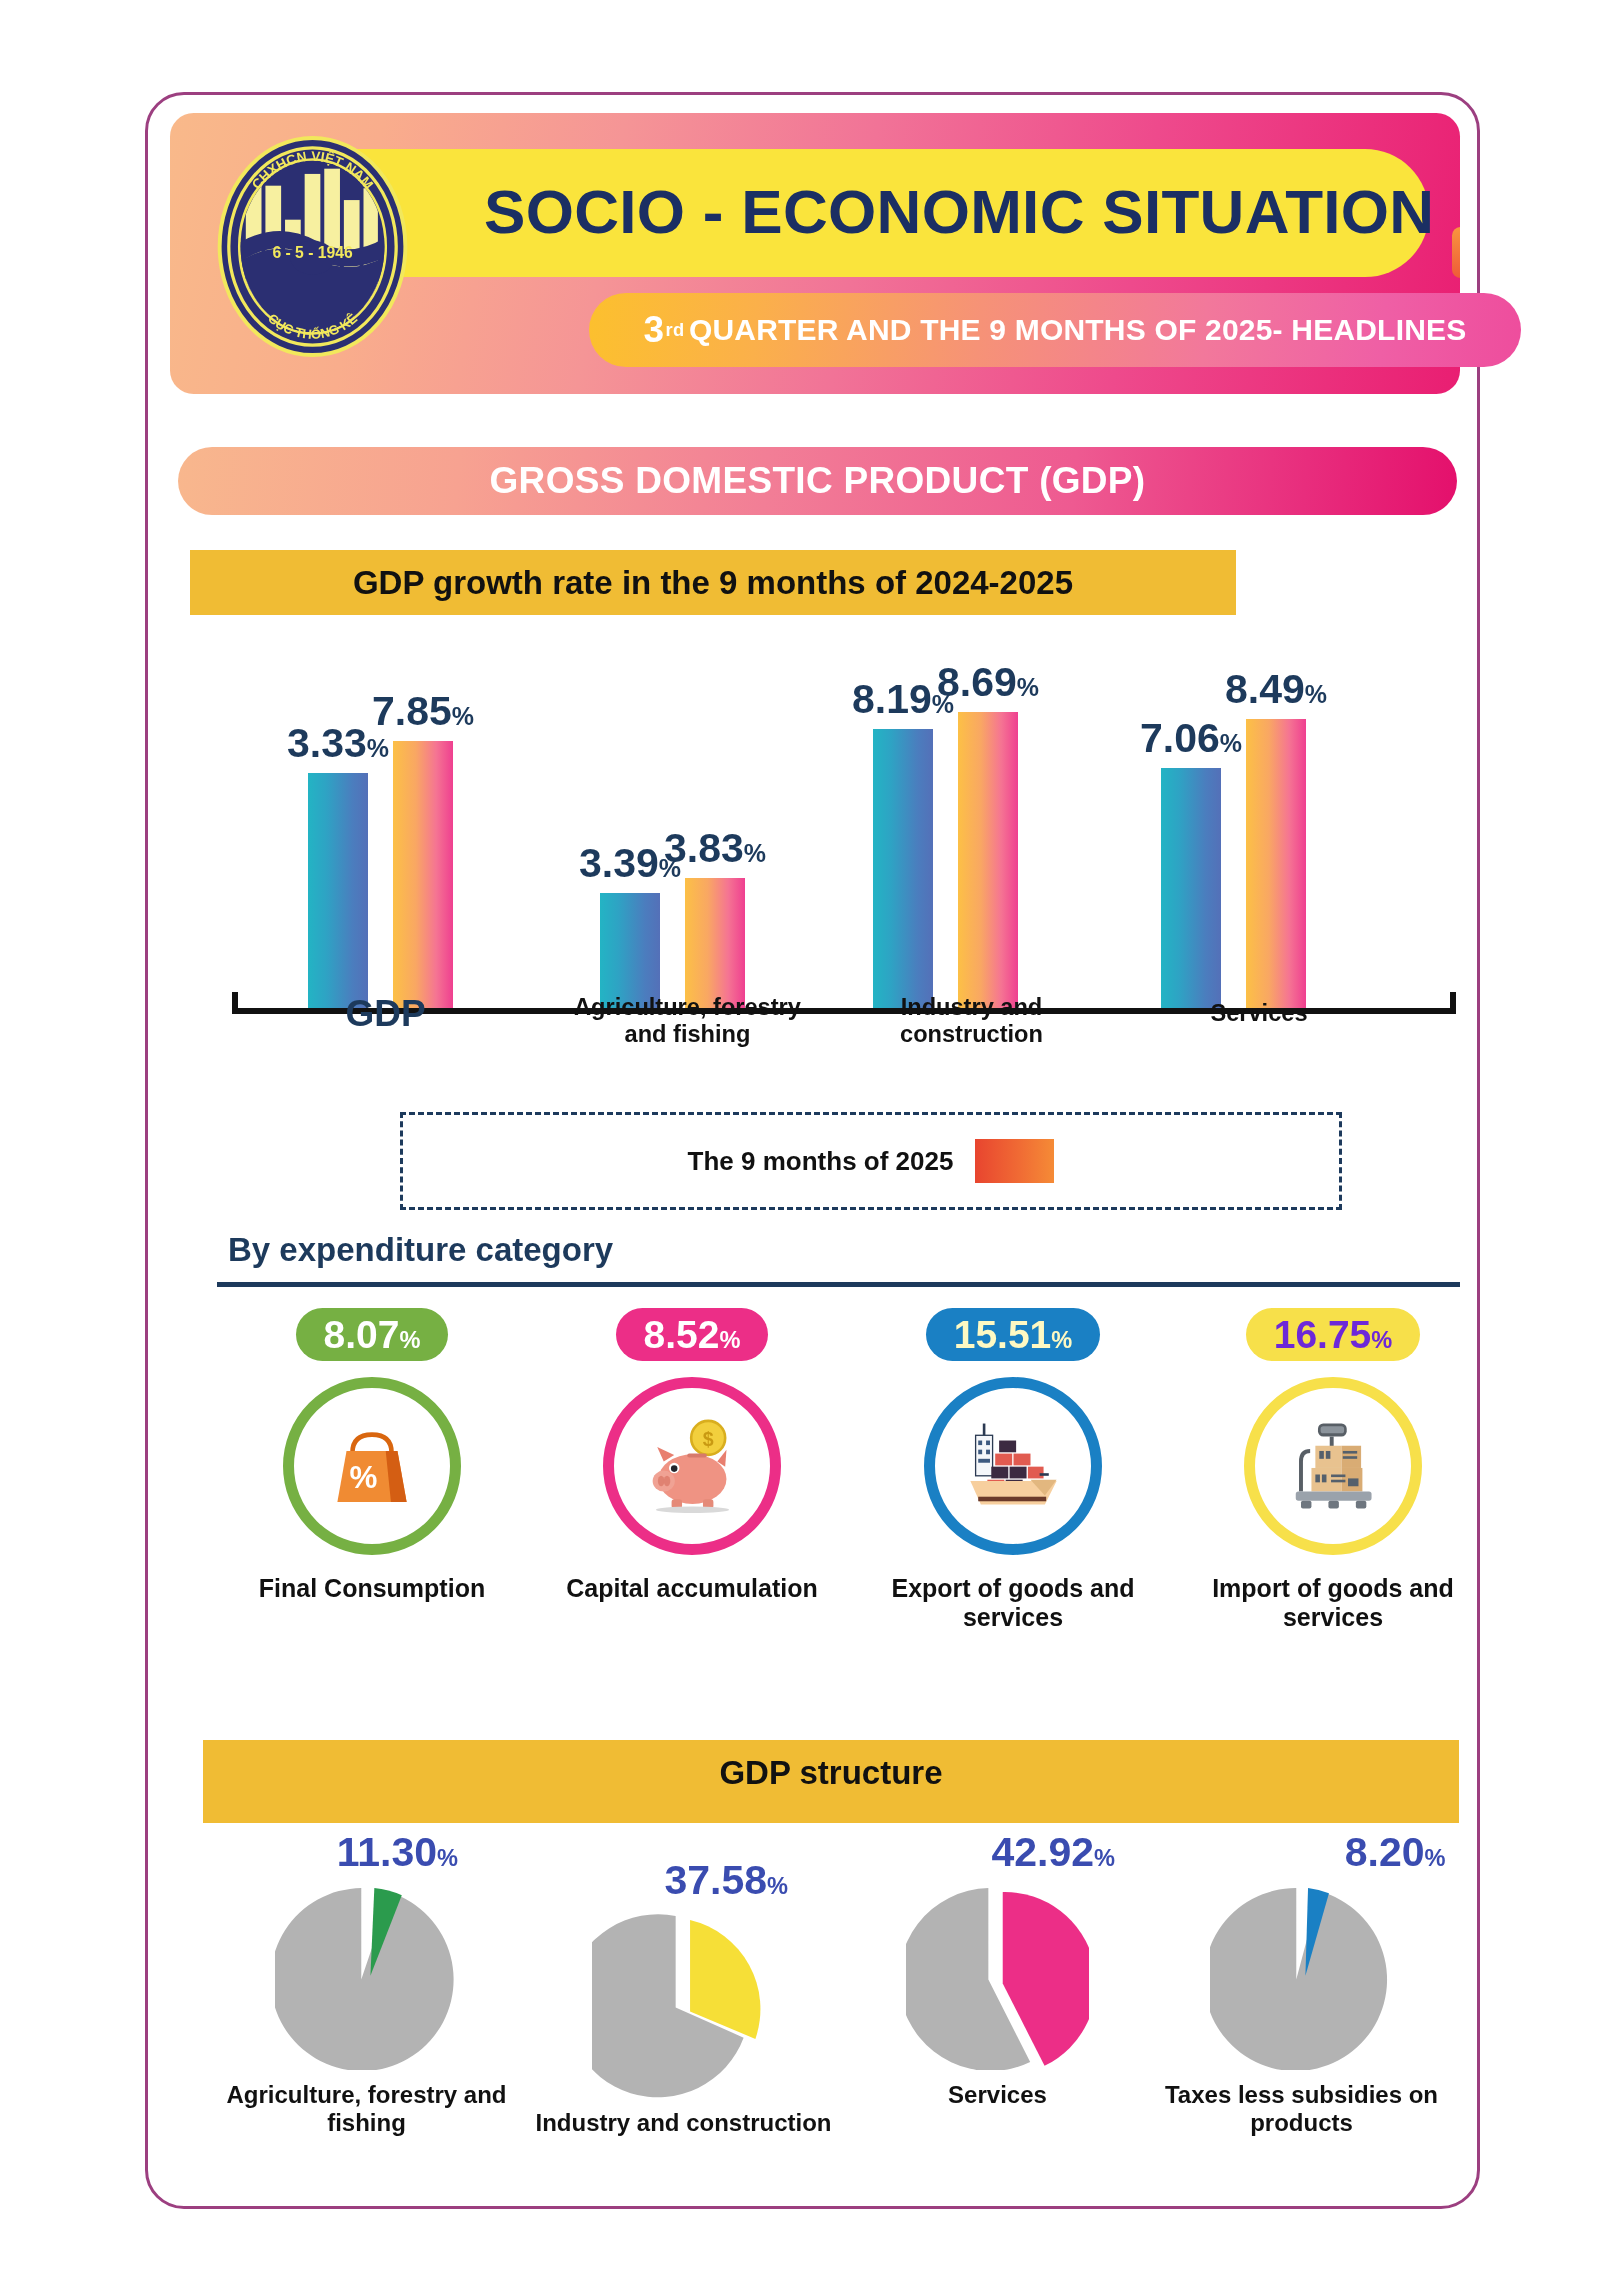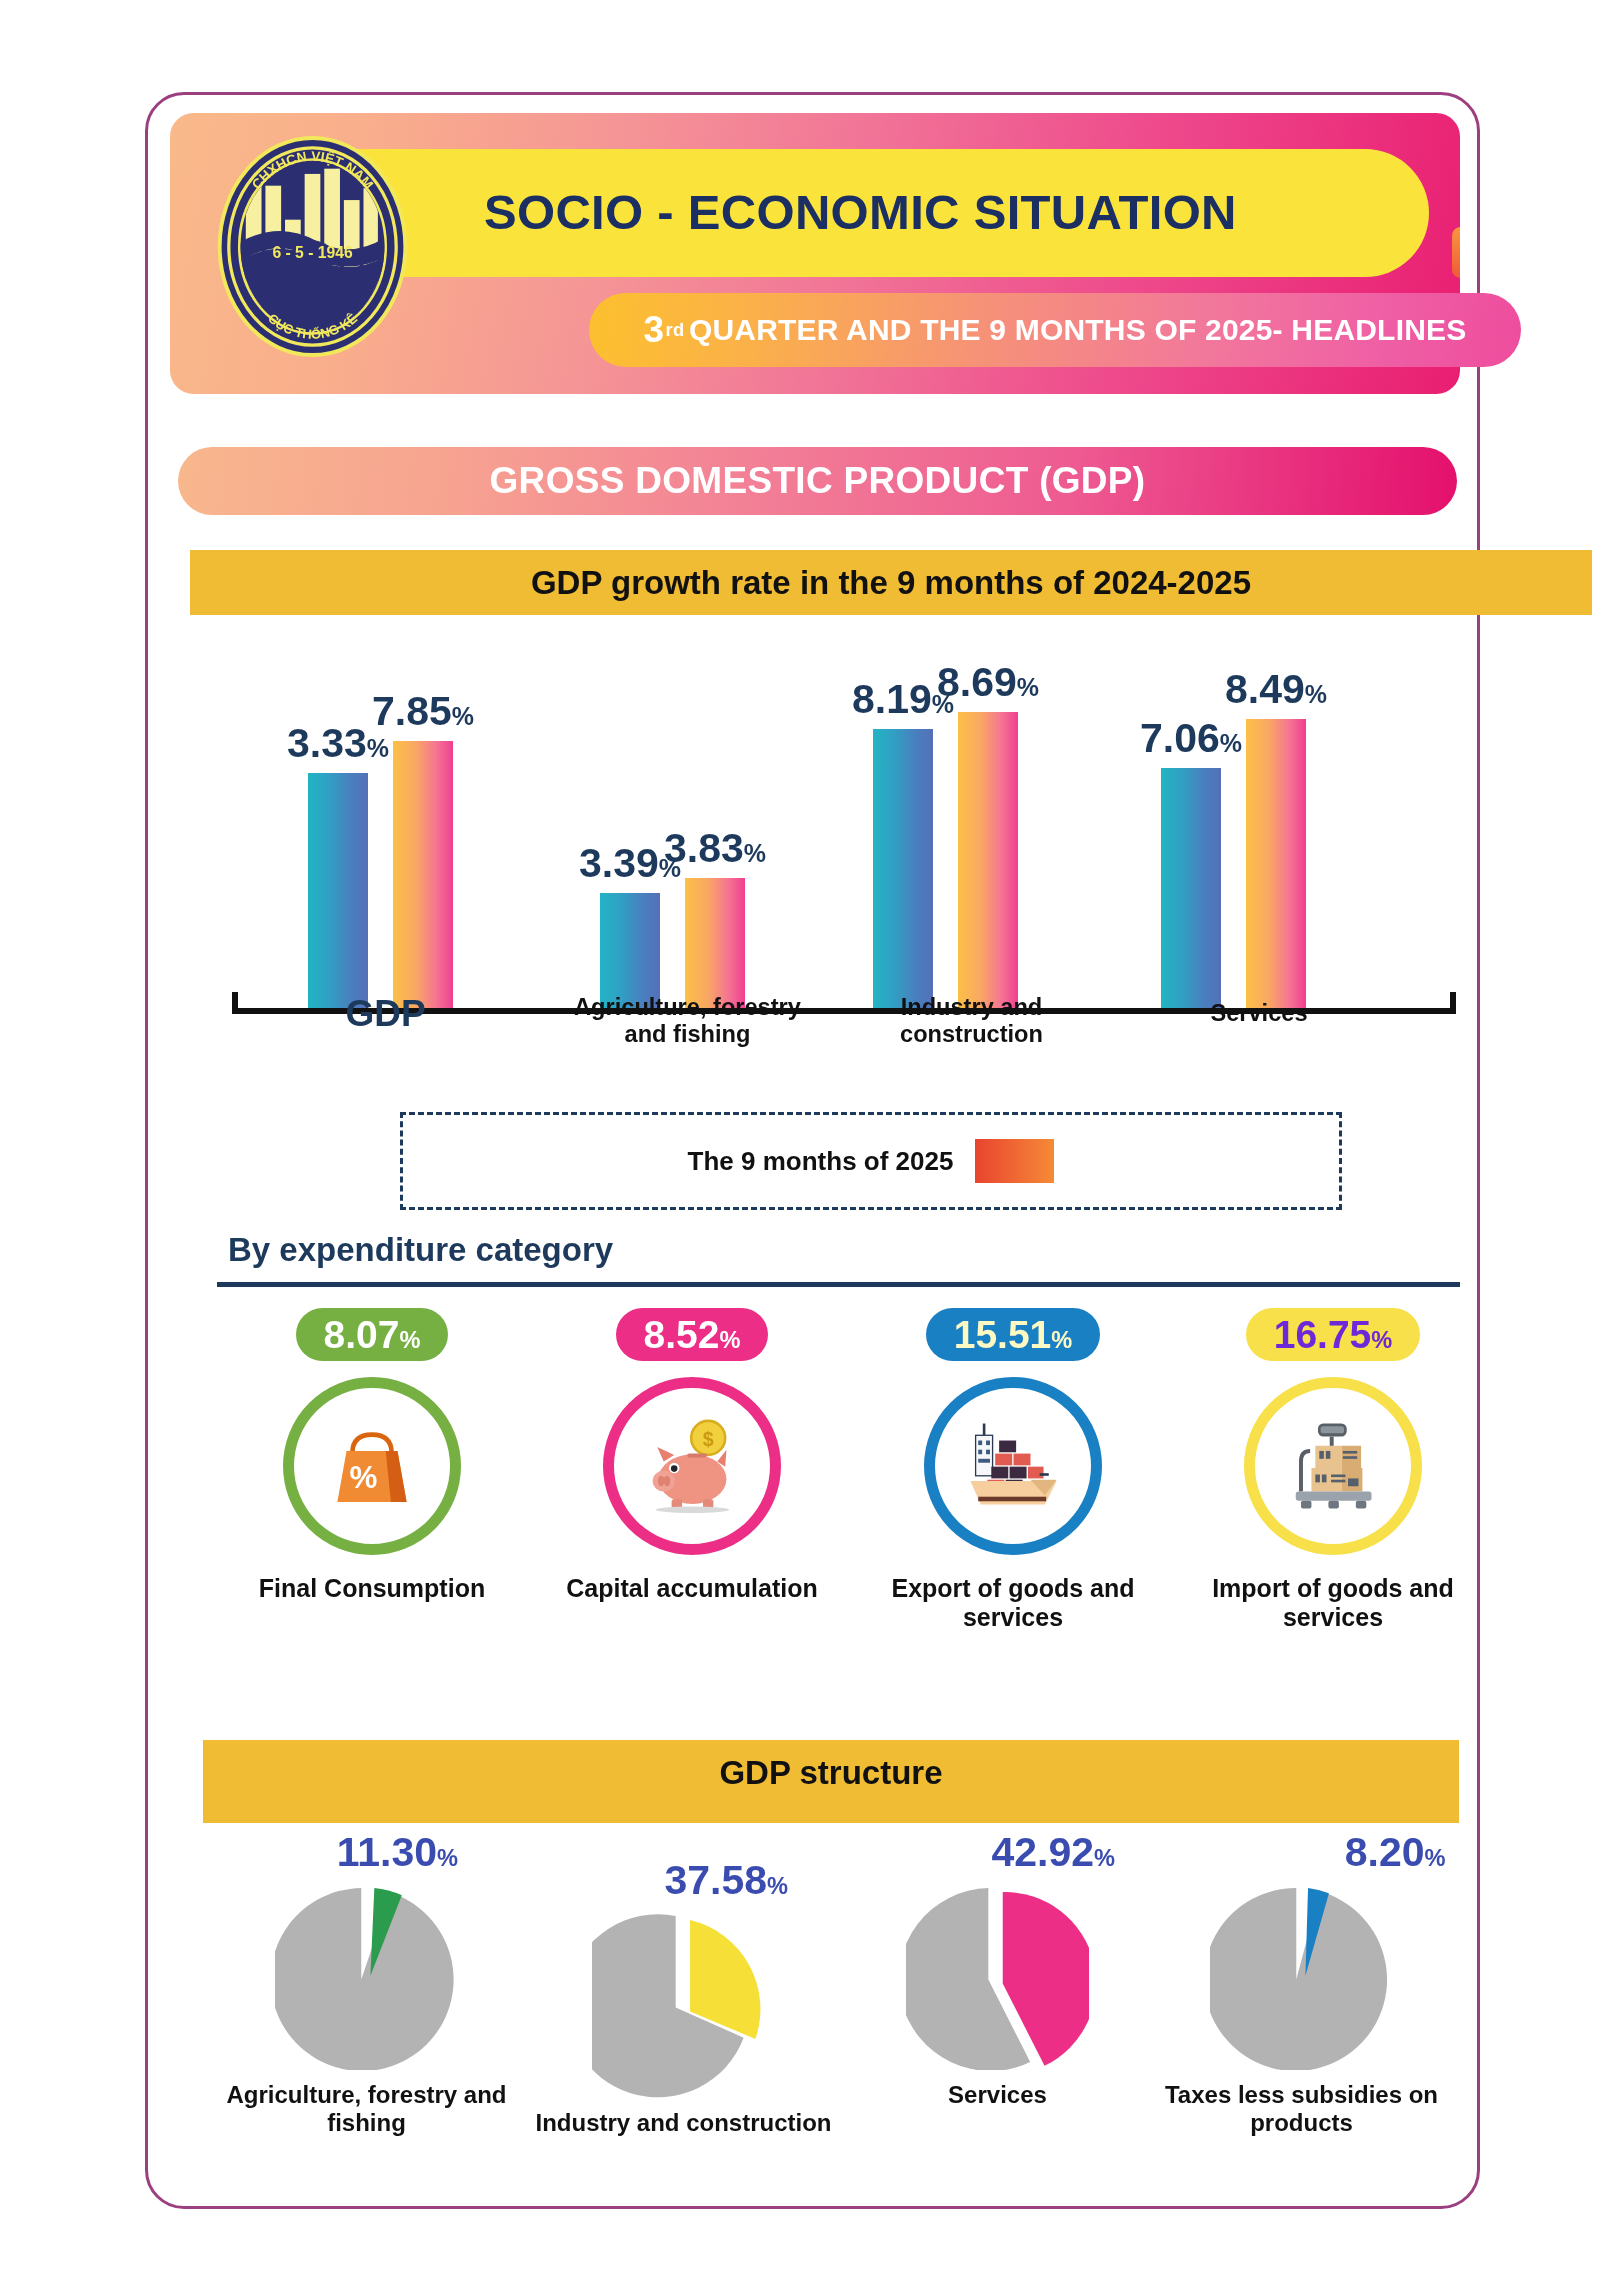--- a/index.html
+++ b/index.html
@@ -36,21 +36,21 @@
     left: 173px; top: 36px;
     width: 1086px; height: 128px;
     background: #fae43c;
     border-radius: 0 65px 65px 0;
   }
   .header-title {
     position: absolute;
     left: 314px; top: 50px;
     width: 896px; height: 98px;
     color: #1b2f63;
-    font-size: 49px;
+    font-size: 62px;
     font-weight: bold;
     letter-spacing: 0.3px;
     line-height: 98px;
     white-space: nowrap;
   }
   .header-bars {
     position: absolute;
     left: 1282px; top: 54px;
     width: 190px; height: 111px;
   }
@@ -123,21 +123,21 @@
     background: #f0bc34;
   }
   .yellow-bar span {
     display: block;
     width: 100%; height: 100%;
     text-align: center;
     font-size: 33px;
     font-weight: bold;
     color: #111111;
   }
-  #growth-bar { left: 190px; top: 550px; width: 1402px; height: 65px; }
+  #growth-bar { left: 190px; top: 550px; width: 1046px; height: 65px; }
   #growth-bar span { line-height: 65px; }
   #structure-bar { left: 203px; top: 1740px; width: 1256px; height: 83px; }
   #structure-bar span { line-height: 65px; }
 
   
   .bar-chart {
     position: absolute;
     left: 216px; top: 628px;
     width: 1263px; height: 386px;
   }

